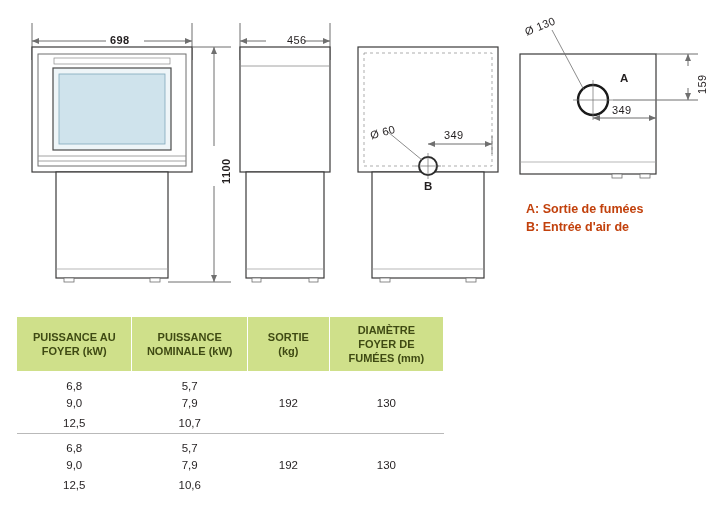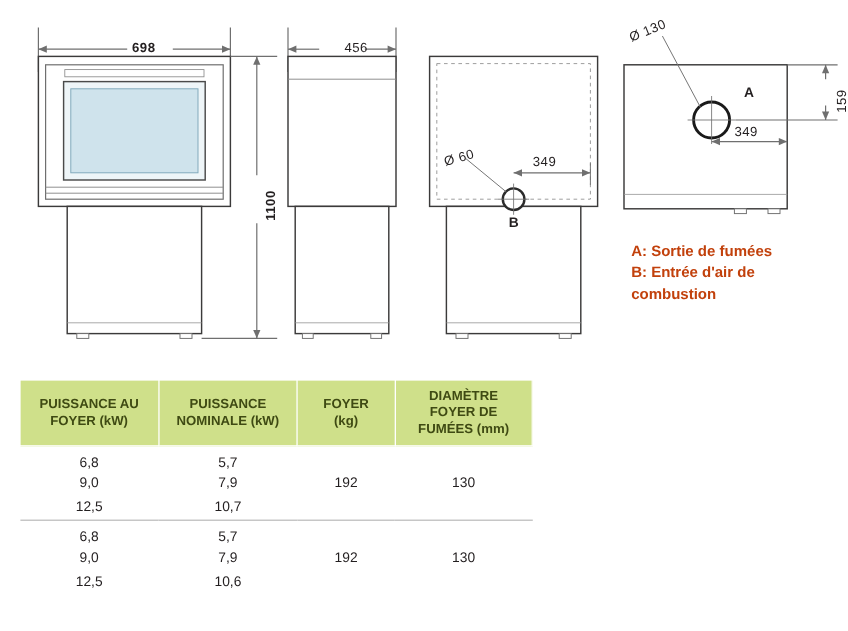--- a/index.html
+++ b/index.html
@@ -124,36 +124,35 @@
   </svg>
   <div class="abs dimtext" style="left:8px;top:6px;transform:rotate(-22deg);">Ø 130</div>
   <div class="abs lbl" style="left:104px;top:58px;">A</div>
   <div class="abs dimtext" style="left:96px;top:90px;">349</div>
   <div class="abs dimtext vert" style="left:180px;top:80px;">159</div>
 </div>
 
 <div class="abs legend" style="left:526px;top:200px;width:175px;">
   <div>A: Sortie de fumées</div>
   <div>B: Entrée d'air de</div>
-  <div>combustion</div>
 </div>
 
 <table class="specs" style="left:16px;top:316px;width:428px;">
   <thead>
     <tr>
       <th style="width:116px;">
         <span>PUISSANCE AU</span><br>
         <span>FOYER (kW)</span>
       </th>
       <th style="width:116px;">
         <span>PUISSANCE</span><br>
         <span>NOMINALE (kW)</span>
       </th>
       <th style="width:80px;">
-        <span>FOYER</span><br>
+        <span>SORTIE</span><br>
         <span>(kg)</span>
       </th>
       <th style="width:116px;">
         <span>DIAMÈTRE</span><br>
         <span>FOYER DE</span><br>
         <span>FUMÉES (mm)</span>
       </th>
     </tr>
   </thead>
   <tbody>

